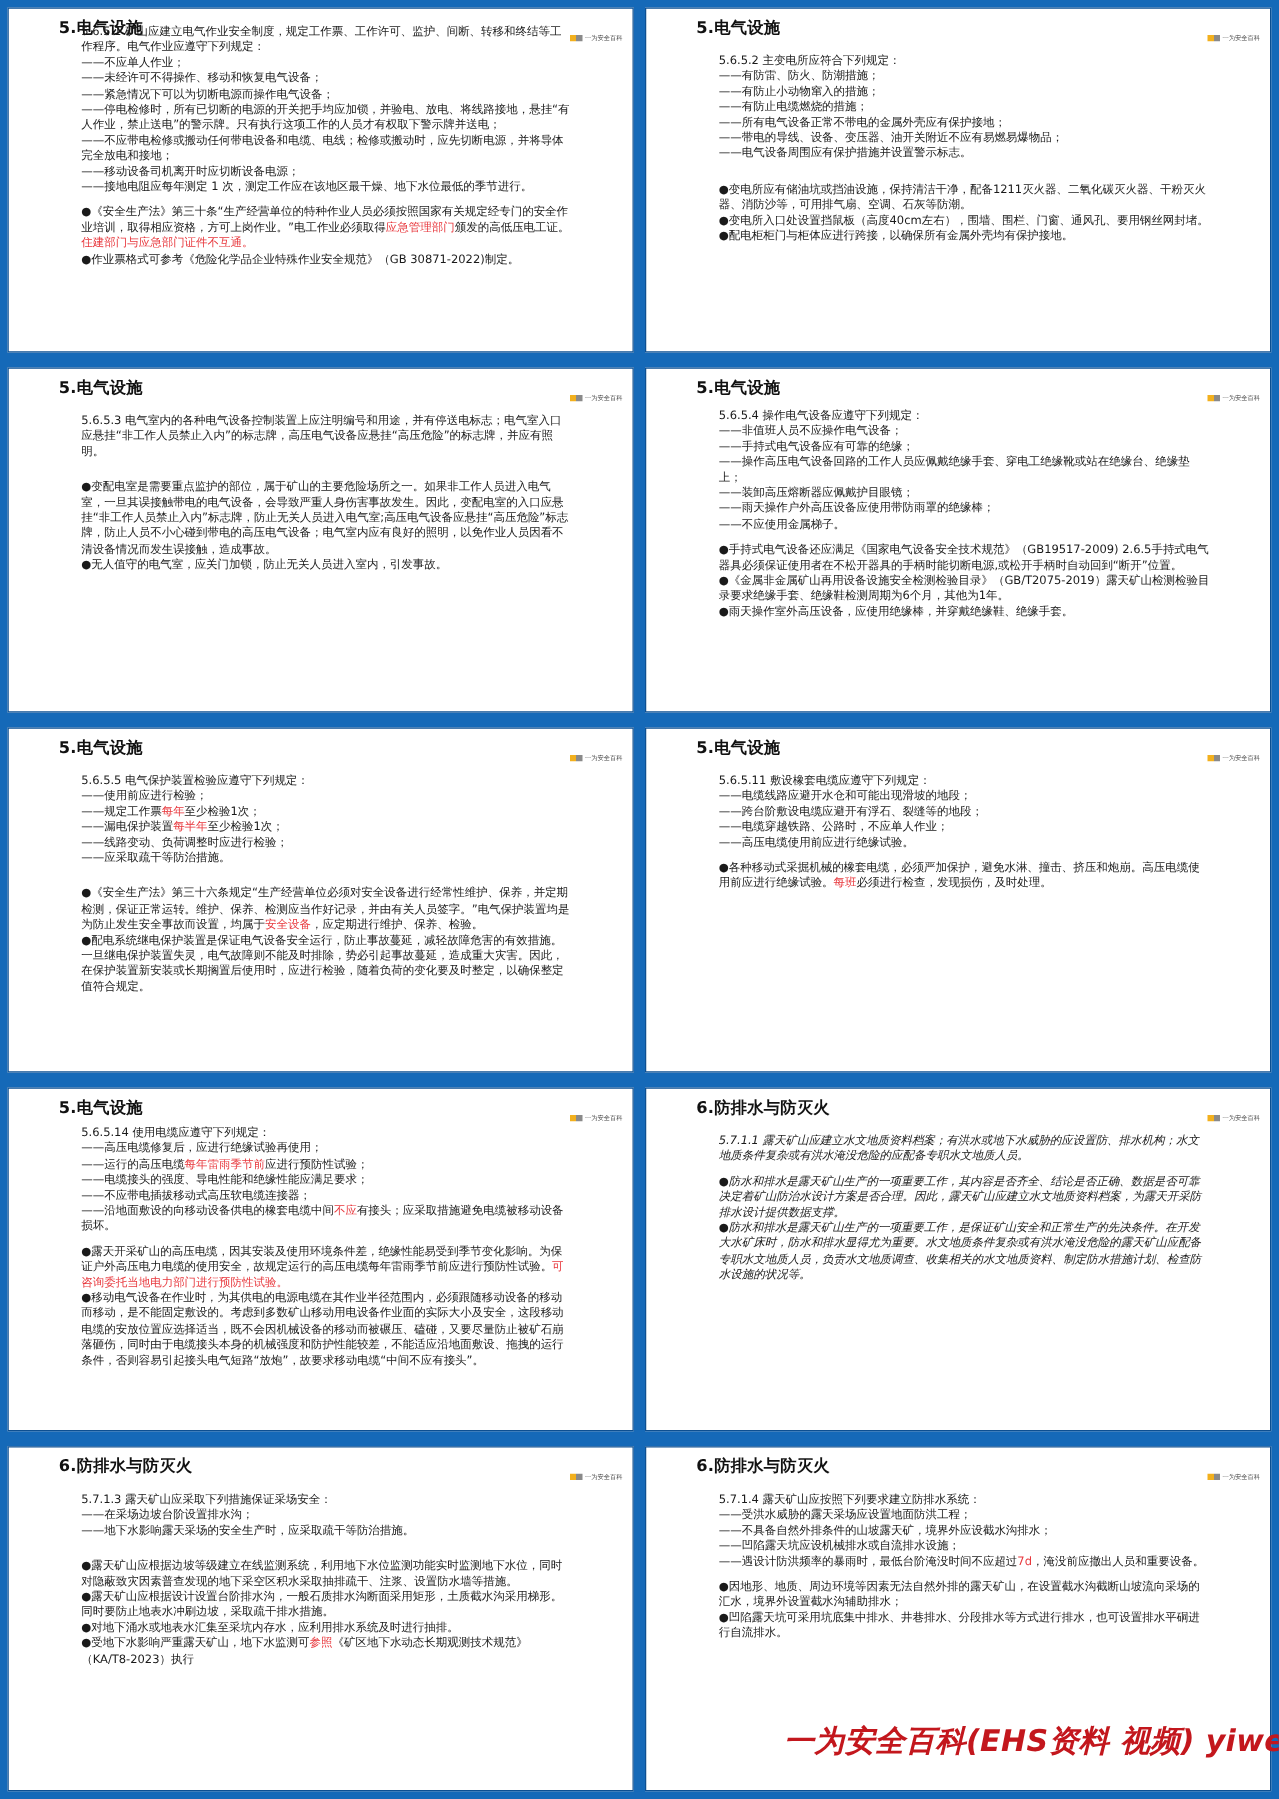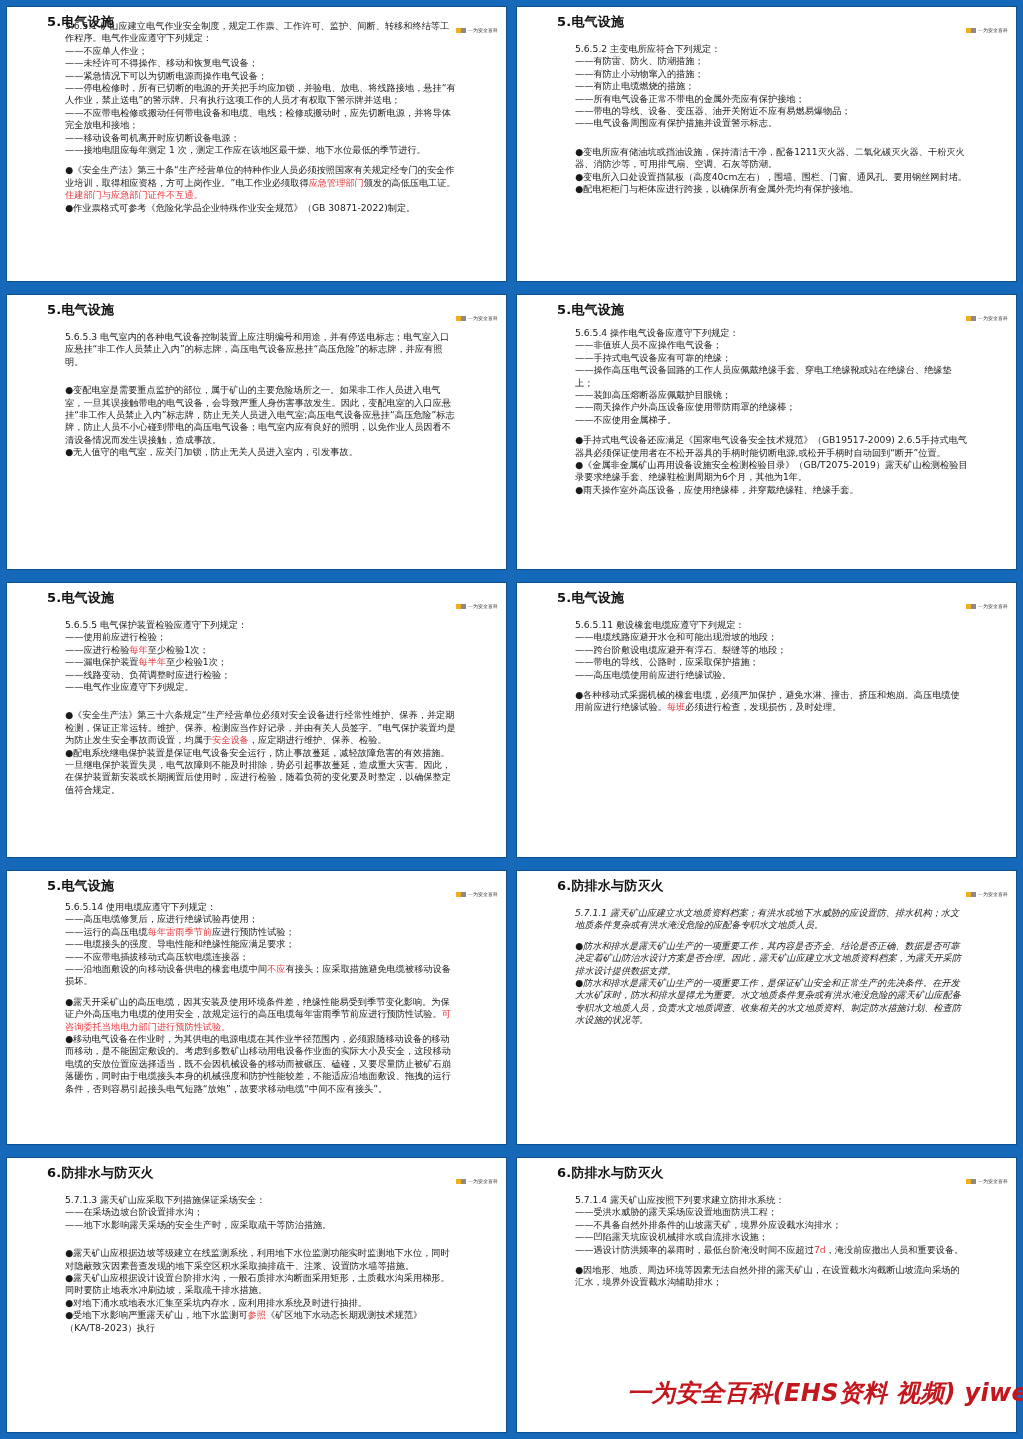--- a/index.html
+++ b/index.html
@@ -128,43 +128,43 @@
   <div class="cell left">
       <div class="slide">
         <div class="title">5.电气设施</div>
         <div class="logo">
           <span class="mark"></span>
           <span>一为安全百科</span>
         </div>
         <div class="body" style="top: 36px;">
           <p><span>5.6.5.5 电气保护装置检验应遵守下列规定：</span></p>
           <p><span>——使用前应进行检验；</span></p>
-          <p><span>——应进行检验</span><span class="red">每年</span><span>至少检验1次；</span></p>
+          <p><span>——规定工作票</span><span class="red">每年</span><span>至少检验1次；</span></p>
           <p><span>——漏电保护装置</span><span class="red">每半年</span><span>至少检验1次；</span></p>
           <p><span>——线路变动、负荷调整时应进行检验；</span></p>
-          <p><span>——电气作业应遵守下列规定。</span></p>
+          <p><span>——应采取疏干等防治措施。</span></p>
           <div class="gap"></div>
           <div class="gap"></div>
           <p><span>●《安全生产法》第三十六条规定“生产经营单位必须对安全设备进行经常性维护、保养，并定期检测，保证正常运转。维护、保养、检测应当作好记录，并由有关人员签字。”电气保护装置均是为防止发生安全事故而设置，均属于</span><span class="red">安全设备</span><span>，应定期进行维护、保养、检验。</span></p>
           <p><span>●配电系统继电保护装置是保证电气设备安全运行，防止事故蔓延，减轻故障危害的有效措施。一旦继电保护装置失灵，电气故障则不能及时排除，势必引起事故蔓延，造成重大灾害。因此，在保护装置新安装或长期搁置后使用时，应进行检验，随着负荷的变化要及时整定，以确保整定值符合规定。</span></p>
         </div>
       </div>
     </div>
   <div class="cell right">
       <div class="slide">
         <div class="title">5.电气设施</div>
         <div class="logo">
           <span class="mark"></span>
           <span>一为安全百科</span>
         </div>
         <div class="body" style="top: 36px;">
           <p><span>5.6.5.11 敷设橡套电缆应遵守下列规定：</span></p>
           <p><span>——电缆线路应避开水仓和可能出现滑坡的地段；</span></p>
           <p><span>——跨台阶敷设电缆应避开有浮石、裂缝等的地段；</span></p>
-          <p><span>——带电的导线、公路时，应采取保护措施；</span></p>
+          <p><span>——电缆穿越铁路、公路时，不应单人作业；</span></p>
           <p><span>——高压电缆使用前应进行绝缘试验。</span></p>
           <div class="gap"></div>
           <p><span>●各种移动式采掘机械的橡套电缆，必须严加保护，避免水淋、撞击、挤压和炮崩。高压电缆使用前应进行绝缘试验。</span><span class="red">每班</span><span>必须进行检查，发现损伤，及时处理。</span></p>
         </div>
       </div>
     </div>
   <div class="cell left">
       <div class="slide">
         <div class="title">5.电气设施</div>
         <div class="logo">
@@ -227,18 +227,19 @@
           <span>一为安全百科</span>
         </div>
         <div class="body" style="top: 36px;">
           <p><span>5.7.1.4 露天矿山应按照下列要求建立防排水系统：</span></p>
           <p><span>——受洪水威胁的露天采场应设置地面防洪工程；</span></p>
           <p><span>——不具备自然外排条件的山坡露天矿，境界外应设截水沟排水；</span></p>
           <p><span>——凹陷露天坑应设机械排水或自流排水设施；</span></p>
           <p><span>——遇设计防洪频率的暴雨时，最低台阶淹没时间不应超过</span><span class="red">7d</span><span>，淹没前应撤出人员和重要设备。</span></p>
           <div class="gap"></div>
           <p><span>●因地形、地质、周边环境等因素无法自然外排的露天矿山，在设置截水沟截断山坡流向采场的汇水，境界外设置截水沟辅助排水；</span></p>
+          <p><span>●凹陷露天坑可采用坑底集中排水、井巷排水、分段排水等方式进行排水，也可设置排水平硐进行自流排水。</span></p>
         </div>
       </div>
     </div>
 </div>
 
 <div class="watermark">一为安全百科(EHS资料 视频) yiweiehs.cn</div>
 
 </body></html>

